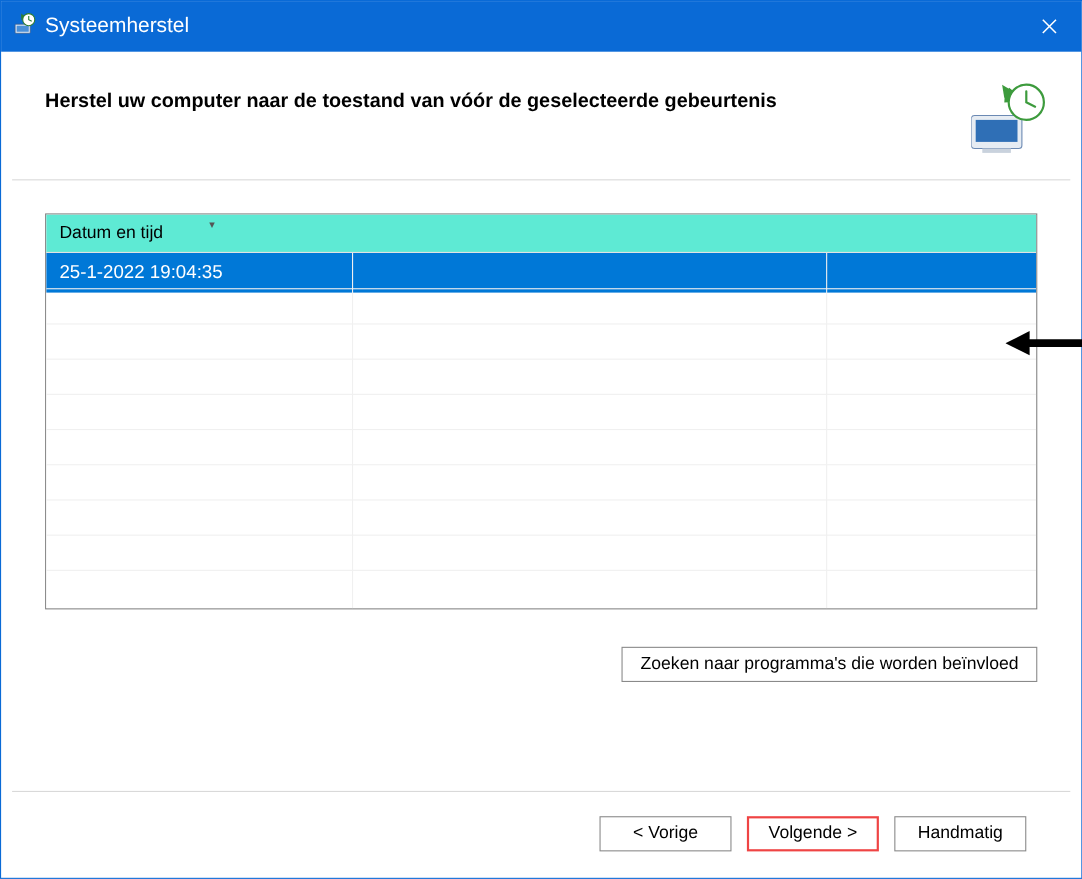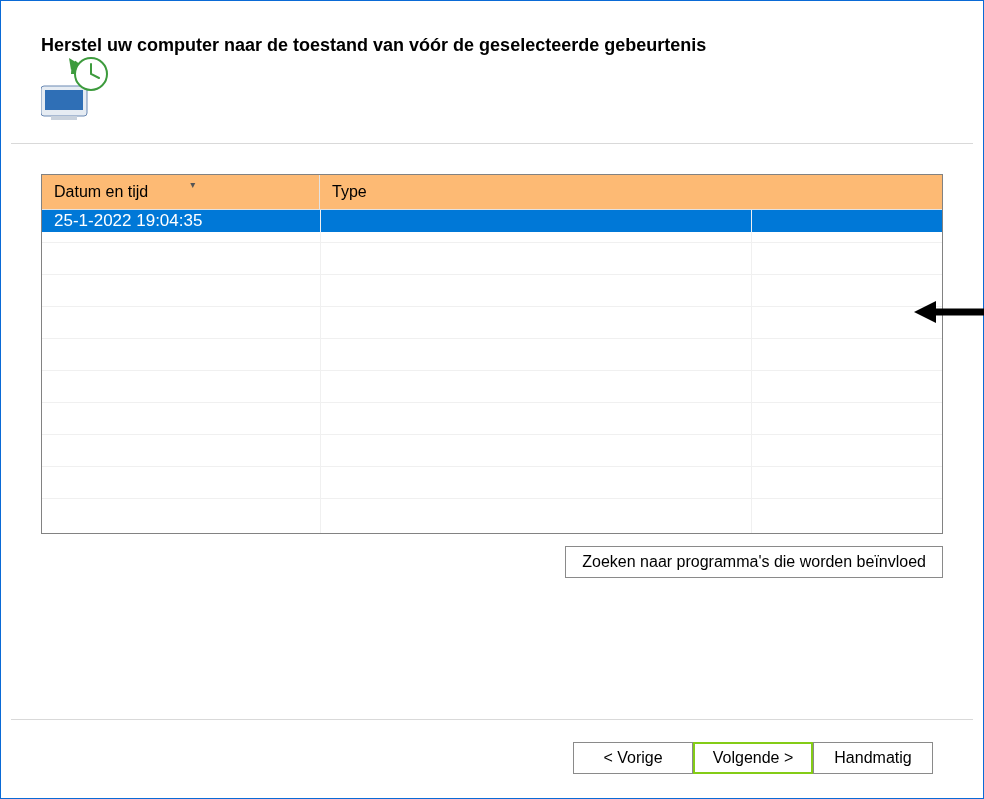--- a/index.html
+++ b/index.html
@@ -45,21 +45,20 @@
     justify-content: center;
     cursor: pointer;
   }
   .header-pane {
     padding: 28px 30px 20px 40px;
     display: flex;
     align-items: flex-start;
     justify-content: space-between;
     border-bottom: 0;
     min-height: 100px;
-    flex-direction: column;
   }
   .header-pane h2 {
     font-size: 18px;
     font-weight: 700;
     margin: 6px 0 0 0;
     color: #000;
     max-width: 760px;
   }
   .header-icon {
     flex: 0 0 auto;
@@ -81,21 +80,21 @@
   .table-wrap {
     border: 1px solid #828282;
     height: 360px;
     background: #fff;
     display: flex;
     flex-direction: column;
     overflow: hidden;
   }
   .thead {
     display: flex;
-    background: #fdba74;
+    background: #5eead4;
     border-bottom: 1px solid #e2e2e2;
   }
   .th {
     padding: 8px 12px;
     font-size: 16px;
     color: #000;
     border-right: 1px solid #e2e2e2;
     display: flex;
     align-items: center;
     position: relative;
@@ -107,21 +106,21 @@
   .sort-arrow {
     margin-left: 42px;
     font-size: 10px;
     color: #555;
     position: relative;
     top: -8px;
   }
   .tbody { flex: 1; background: #fff; position: relative; }
   .trow {
     display: flex;
-    height: 22px;
+    height: 36px;
     align-items: center;
     gap: 46px;
   }
   .trow.selected { background: #0078d7; color: #fff; }
   .td {
     padding: 0 12px;
     font-size: 17px;
     border-right: 1px solid #f0f0f0;
     height: 100%;
     display: flex;
@@ -141,52 +140,71 @@
     background: #f0f0f0;
   }
   .grid-lines .hline {
     position: absolute;
     left: 0; right: 0;
     height: 1px;
     background: #f0f0f0;
   }
   .scan-row {
     text-align: right;
-    margin-top: 12px;
+    margin-top: 34px;
   }
   .btn {
     background: #fff;
     border: 1px solid #8a8a8a;
     padding: 6px 16px;
     font-size: 16px;
     font-family: inherit;
     cursor: pointer;
     color: #000;
   }
-  .btn.primary { border: 2px solid #84cc16; padding: 5px 15px; }
+  .btn.primary { border: 2px solid #ef4444; padding: 5px 15px; }
   .footer {
     border-top: 1px solid #d9d9d9;
     padding: 22px 40px 24px 40px;
     margin: 0 10px;
     display: flex;
     justify-content: flex-end;
+    gap: 14px;
   }
   .footer .btn { min-width: 120px; }
   .arrow-annot {
     position: absolute;
     right: 0px;
     top: 297px;
     pointer-events: none;
   }
 </style>
 </head>
 <body>
 
 <div class="window">
 
+  <div class="titlebar">
+    <span>
+      <svg width="22" height="22" viewBox="0 0 32 32">
+        <rect x="4" y="16" width="20" height="12" rx="1" fill="#dfe9f5" stroke="#3b5c8c" stroke-width="1"></rect>
+        <rect x="6" y="18" width="16" height="8" fill="#4a90d9"></rect>
+        <circle cx="22" cy="10" r="8" fill="#fff" stroke="#2e7d32" stroke-width="1.5"></circle>
+        <path d="M22 5 L22 10 L26 12" stroke="#2e7d32" stroke-width="1.5" fill="none"></path>
+        <path d="M15 4 A9 9 0 0 0 13 10" stroke="#2e7d32" stroke-width="2" fill="none"></path>
+        <polygon points="12,2 16,5 12,8" fill="#2e7d32"></polygon>
+      </svg>
+    </span>
+    <span class="title-text">Systeemherstel</span>
+    <div class="close">
+      <svg width="16" height="16" viewBox="0 0 16 16">
+        <path d="M2 2 L14 14 M14 2 L2 14" stroke="#fff" stroke-width="1.4"></path>
+      </svg>
+    </div>
+  </div>
 
   <div class="header-pane">
     <h2>Herstel uw computer naar de toestand van vóór de geselecteerde gebeurtenis</h2>
     <span class="header-icon">
       <svg width="70" height="64" viewBox="0 0 70 64">
         <rect x="0" y="30" width="46" height="30" rx="3" fill="#e6ecf3" stroke="#6b89b3" stroke-width="1"></rect>
         <rect x="4" y="34" width="38" height="20" fill="#2f6fb6"></rect>
         <rect x="10" y="60" width="26" height="4" fill="#c9d2dd"></rect>
         <circle cx="50" cy="18" r="16" fill="#fff" stroke="#3d9b3d" stroke-width="2"></circle>
         <path d="M50 8 L50 18 L58 22" stroke="#3d9b3d" stroke-width="2" fill="none" stroke-linecap="round"></path>
@@ -198,23 +216,20 @@
 
   <div class="content-divider"></div>
 
   <div class="content">
 
     <div class="table-wrap">
       <div class="thead">
         <div class="th col-date">
           <span>Datum en tijd</span>
           <span class="sort-arrow">▾</span>
-        </div>
-        <div class="th col-type">
-          <span>Type</span>
         </div>
       </div>
       <div class="tbody">
         <div class="trow selected">
           <div class="td col-date">25-1-2022 19:04:35</div>
         </div>
         <div class="grid-lines">
           <div class="vline" style="left:278px"></div>
           <div class="vline" style="left:709px"></div>
           <div class="hline" style="top:32px"></div>

